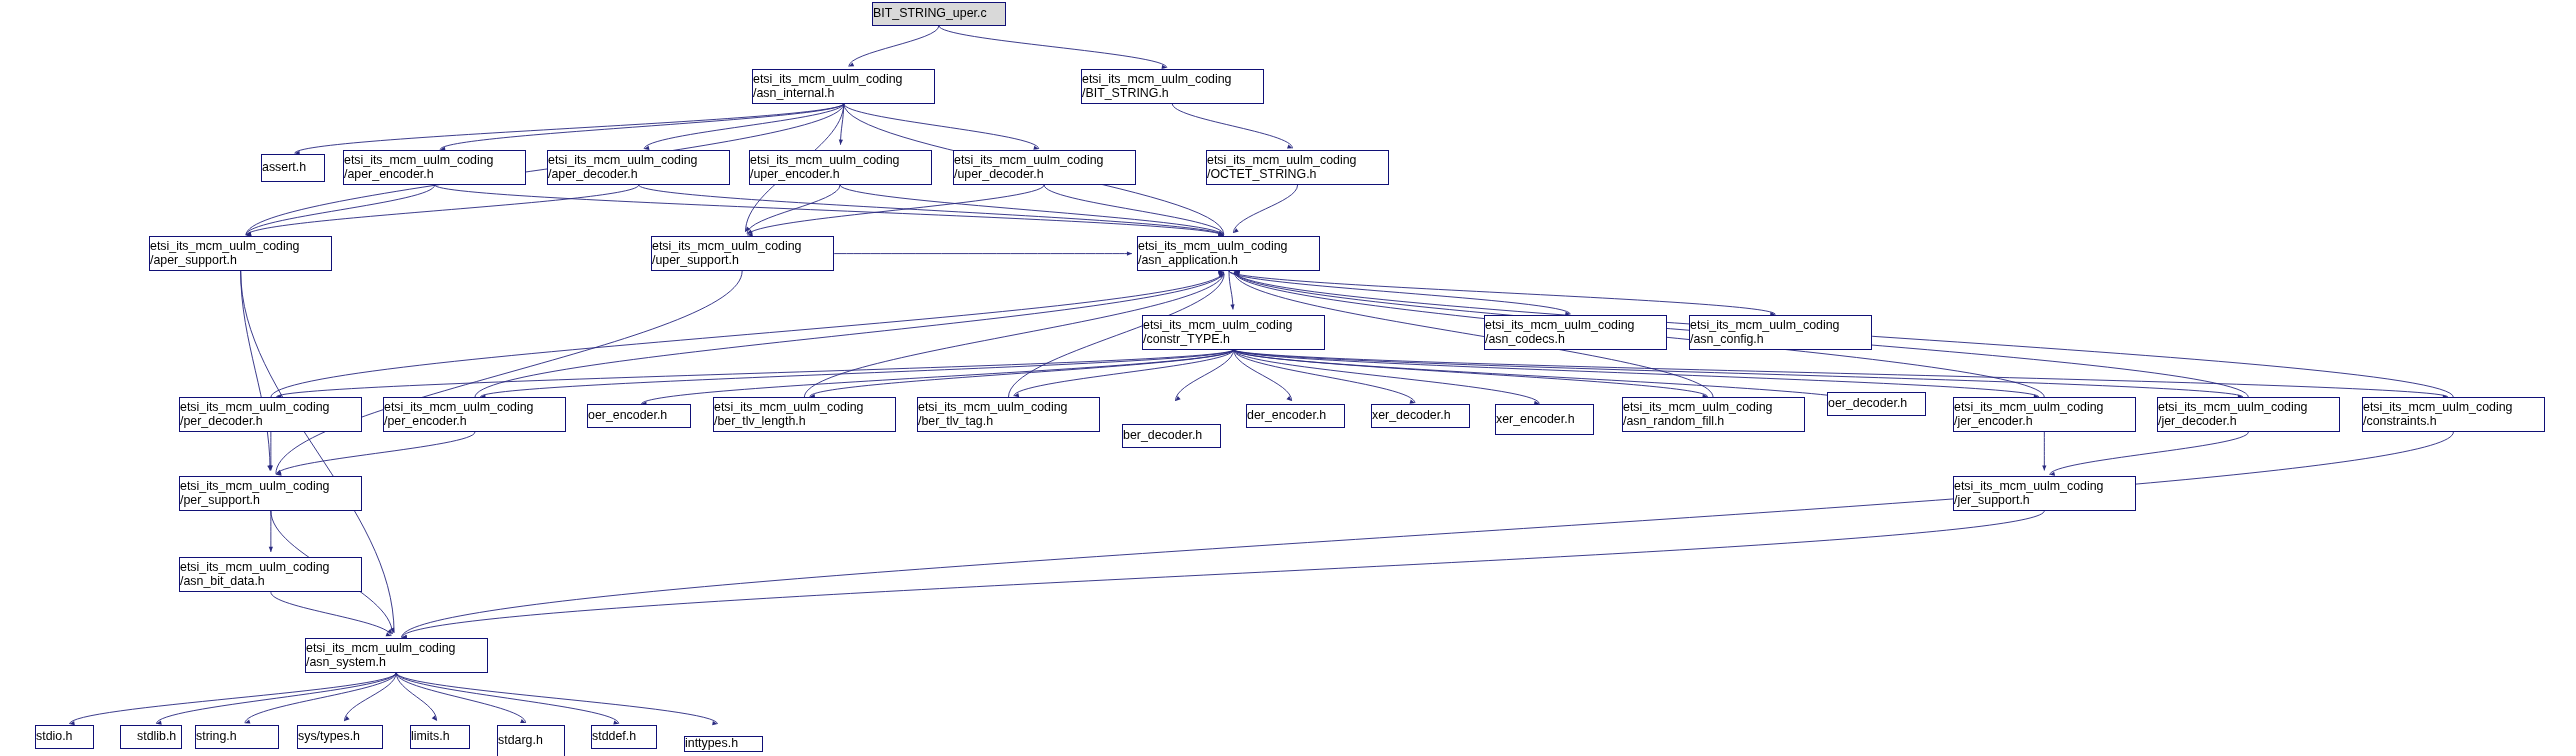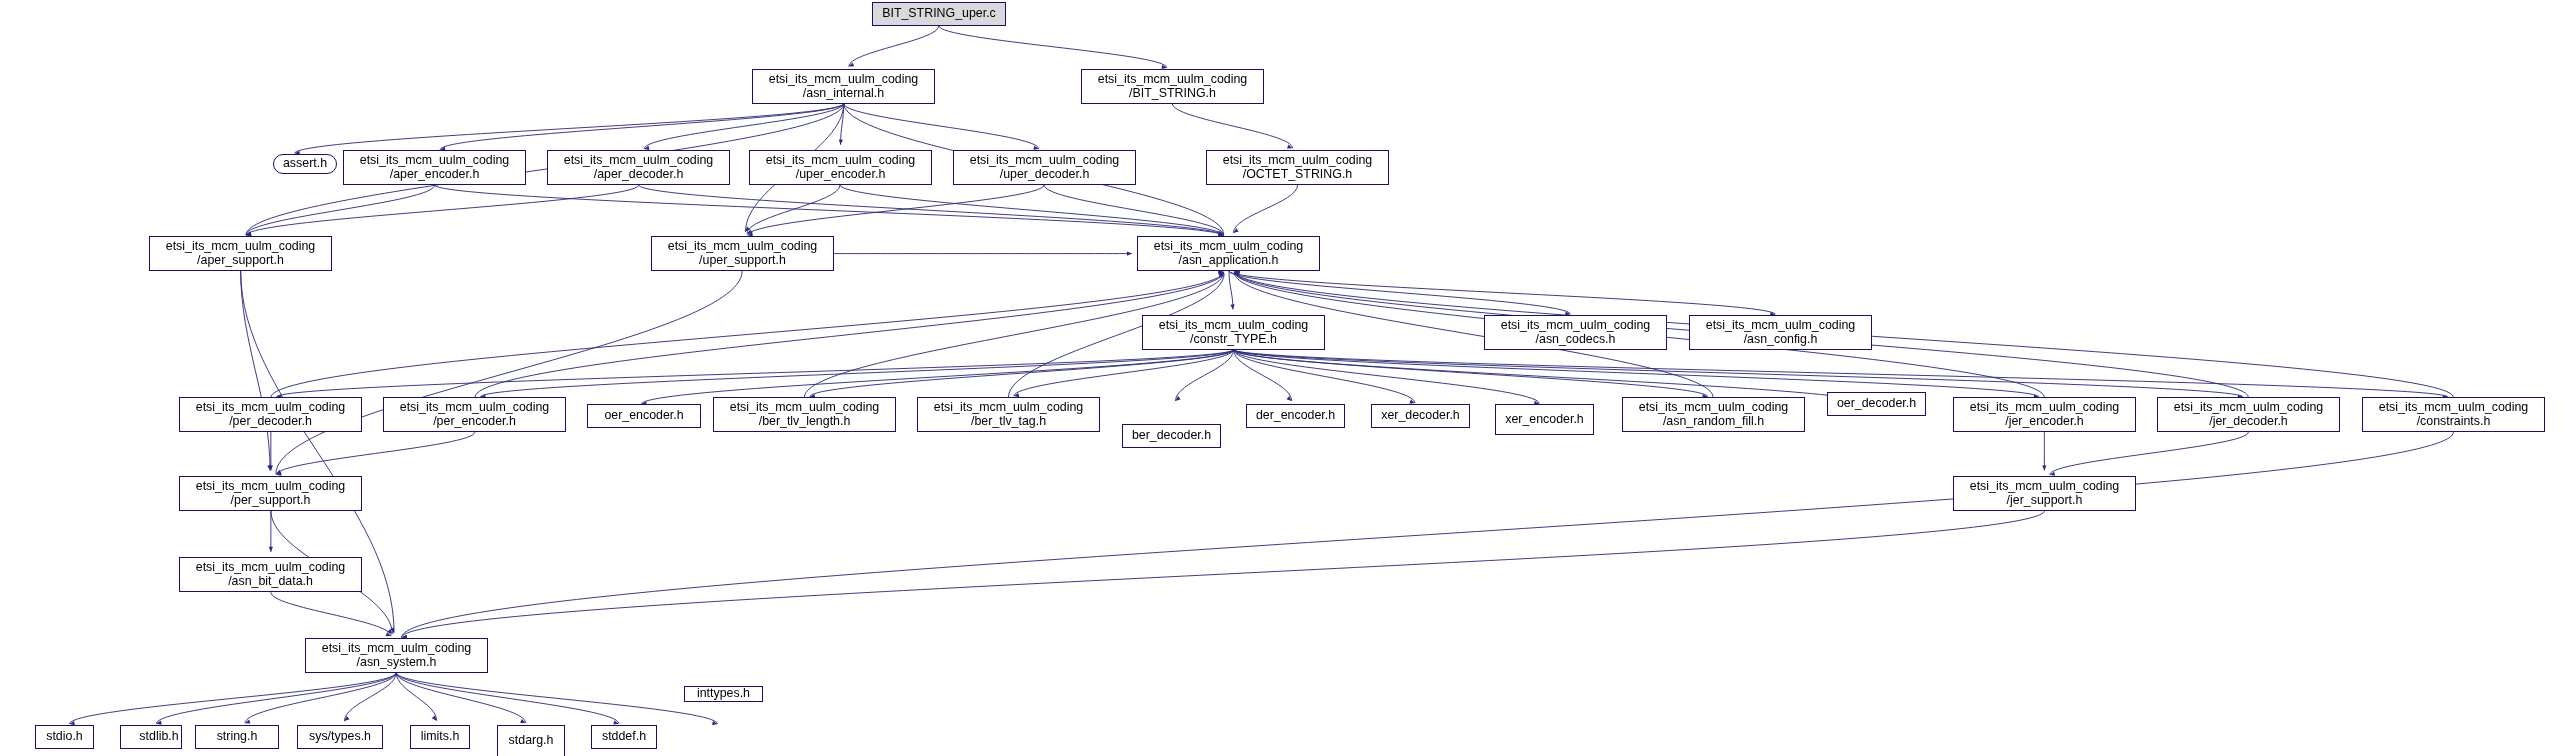--- a/index.html
+++ b/index.html
@@ -27,21 +27,21 @@
     position: absolute;
     box-sizing: border-box;
     border: 0.9px solid #101076;
     background: #ffffff;
     color: #000000;
     font-size: 12.4px;
     line-height: 13.7px;
     text-align: center;
     display: flex;
     flex-direction: column;
-    align-items: center;
+    align-items: flex-start;
     justify-content: center;
     white-space: pre;
     letter-spacing: 0px;
   }
   .node.root {
     background: #d9d9d9;
   }
   .node span {
     display: block;
   }
@@ -180,35 +180,35 @@
       <path d="M433,735 C433,754.95 574.4058321462992,769.8808328730547 574.4058321462992,789.8308328730548" stroke="#2a2a80" stroke-width="1" fill="none"></path>
       <polygon points="574.4058321462992,789.8308328730548 568.4085488755851,790.0113692151367 570.097975809116,785.6544260707676" fill="#2a2a80"></polygon>
       <path d="M433,735 C433,754.95 676.1512866136336,770.7111378995064 676.1512866136336,790.6611378995065" stroke="#2a2a80" stroke-width="1" fill="none"></path>
       <polygon points="676.1512866136336,790.6611378995065 670.2428873885949,791.7055605139503 671.285642308103,787.1503679708359" fill="#2a2a80"></polygon>
       <path d="M433,735 C433,754.95 784.0750458276341,771.1039989136558 784.0750458276341,791.0539989136558" stroke="#2a2a80" stroke-width="1" fill="none"></path>
       <polygon points="784.0750458276341,791.0539989136558 778.2494114733469,792.4899600447974 778.9861918230796,787.8753883806825" fill="#2a2a80"></polygon>
     </svg>
 <div class="node root" style="left: 872px; top: 1.8px; width: 134px; height: 24px;"><span>BIT_STRING_uper.c</span></div>
     <div class="node" style="left: 752px; top: 69px; width: 183px; height: 35px;"><span>etsi_its_mcm_uulm_coding</span><span>/asn_internal.h</span></div>
     <div class="node" style="left: 1081px; top: 69px; width: 183px; height: 35px;"><span>etsi_its_mcm_uulm_coding</span><span>/BIT_STRING.h</span></div>
-    <div class="node" style="left: 273px; top: 154px; width: 64px; height: 20px; border-radius: 10px;"><span>assert.h</span></div>
+    <div class="node" style="left: 261px; top: 154px; width: 64px; height: 28px;"><span>assert.h</span></div>
     <div class="node" style="left: 343px; top: 150px; width: 183px; height: 35px;"><span>etsi_its_mcm_uulm_coding</span><span>/aper_encoder.h</span></div>
     <div class="node" style="left: 547px; top: 150px; width: 183px; height: 35px;"><span>etsi_its_mcm_uulm_coding</span><span>/aper_decoder.h</span></div>
     <div class="node" style="left: 749px; top: 150px; width: 183px; height: 35px;"><span>etsi_its_mcm_uulm_coding</span><span>/uper_encoder.h</span></div>
     <div class="node" style="left: 953px; top: 150px; width: 183px; height: 35px;"><span>etsi_its_mcm_uulm_coding</span><span>/uper_decoder.h</span></div>
     <div class="node" style="left: 1206px; top: 150px; width: 183px; height: 35px;"><span>etsi_its_mcm_uulm_coding</span><span>/OCTET_STRING.h</span></div>
     <div class="node" style="left: 149px; top: 236px; width: 183px; height: 35px;"><span>etsi_its_mcm_uulm_coding</span><span>/aper_support.h</span></div>
     <div class="node" style="left: 651px; top: 236px; width: 183px; height: 35px;"><span>etsi_its_mcm_uulm_coding</span><span>/uper_support.h</span></div>
     <div class="node" style="left: 1137px; top: 236px; width: 183px; height: 35px;"><span>etsi_its_mcm_uulm_coding</span><span>/asn_application.h</span></div>
     <div class="node" style="left: 1142px; top: 315px; width: 183px; height: 35px;"><span>etsi_its_mcm_uulm_coding</span><span>/constr_TYPE.h</span></div>
     <div class="node" style="left: 1484px; top: 315px; width: 183px; height: 35px;"><span>etsi_its_mcm_uulm_coding</span><span>/asn_codecs.h</span></div>
     <div class="node" style="left: 1689px; top: 315px; width: 183px; height: 35px;"><span>etsi_its_mcm_uulm_coding</span><span>/asn_config.h</span></div>
     <div class="node" style="left: 179px; top: 397px; width: 183px; height: 35px;"><span>etsi_its_mcm_uulm_coding</span><span>/per_decoder.h</span></div>
     <div class="node" style="left: 383px; top: 397px; width: 183px; height: 35px;"><span>etsi_its_mcm_uulm_coding</span><span>/per_encoder.h</span></div>
-    <div class="node" style="left: 587px; top: 404px; width: 114px; height: 24px;"><span>oer_encoder.h</span></div>
+    <div class="node" style="left: 587px; top: 404px; width: 104px; height: 24px;"><span>oer_encoder.h</span></div>
     <div class="node" style="left: 713px; top: 397px; width: 183px; height: 35px;"><span>etsi_its_mcm_uulm_coding</span><span>/ber_tlv_length.h</span></div>
     <div class="node" style="left: 917px; top: 397px; width: 183px; height: 35px;"><span>etsi_its_mcm_uulm_coding</span><span>/ber_tlv_tag.h</span></div>
     <div class="node" style="left: 1122px; top: 424px; width: 99px; height: 24px;"><span>ber_decoder.h</span></div>
     <div class="node" style="left: 1246px; top: 404px; width: 99px; height: 24px;"><span>der_encoder.h</span></div>
     <div class="node" style="left: 1371px; top: 404px; width: 99px; height: 24px;"><span>xer_decoder.h</span></div>
     <div class="node" style="left: 1495px; top: 404px; width: 99px; height: 31px;"><span>xer_encoder.h</span></div>
     <div class="node" style="left: 1622px; top: 397px; width: 183px; height: 35px;"><span>etsi_its_mcm_uulm_coding</span><span>/asn_random_fill.h</span></div>
     <div class="node" style="left: 1827px; top: 392px; width: 99px; height: 24px;"><span>oer_decoder.h</span></div>
     <div class="node" style="left: 1953px; top: 397px; width: 183px; height: 35px;"><span>etsi_its_mcm_uulm_coding</span><span>/jer_encoder.h</span></div>
     <div class="node" style="left: 2157px; top: 397px; width: 183px; height: 35px;"><span>etsi_its_mcm_uulm_coding</span><span>/jer_decoder.h</span></div>
@@ -217,15 +217,15 @@
     <div class="node" style="left: 1953px; top: 476px; width: 183px; height: 35px;"><span>etsi_its_mcm_uulm_coding</span><span>/jer_support.h</span></div>
     <div class="node" style="left: 179px; top: 557px; width: 183px; height: 35px;"><span>etsi_its_mcm_uulm_coding</span><span>/asn_bit_data.h</span></div>
     <div class="node" style="left: 305px; top: 638px; width: 183px; height: 35px;"><span>etsi_its_mcm_uulm_coding</span><span>/asn_system.h</span></div>
     <div class="node" style="left: 35px; top: 725px; width: 59px; height: 24px;"><span>stdio.h</span></div>
     <div class="node" style="left: 120px; top: 725px; width: 62px; height: 24px; padding-left: 16px;"><span>stdlib.h</span></div>
     <div class="node" style="left: 195px; top: 725px; width: 84px; height: 24px;"><span>string.h</span></div>
     <div class="node" style="left: 297px; top: 725px; width: 86px; height: 24px;"><span>sys/types.h</span></div>
     <div class="node" style="left: 410px; top: 725px; width: 60px; height: 24px;"><span>limits.h</span></div>
     <div class="node" style="left: 497px; top: 725px; width: 68px; height: 32px;"><span>stdarg.h</span></div>
     <div class="node" style="left: 591px; top: 725px; width: 66px; height: 24px;"><span>stddef.h</span></div>
-    <div class="node" style="left: 684px; top: 686px; width: 79px; height: 16px;"><span>inttypes.h</span></div>
+    <div class="node" style="left: 684px; top: 736px; width: 79px; height: 16px;"><span>inttypes.h</span></div>
   </div>
 
 
 </body></html>

